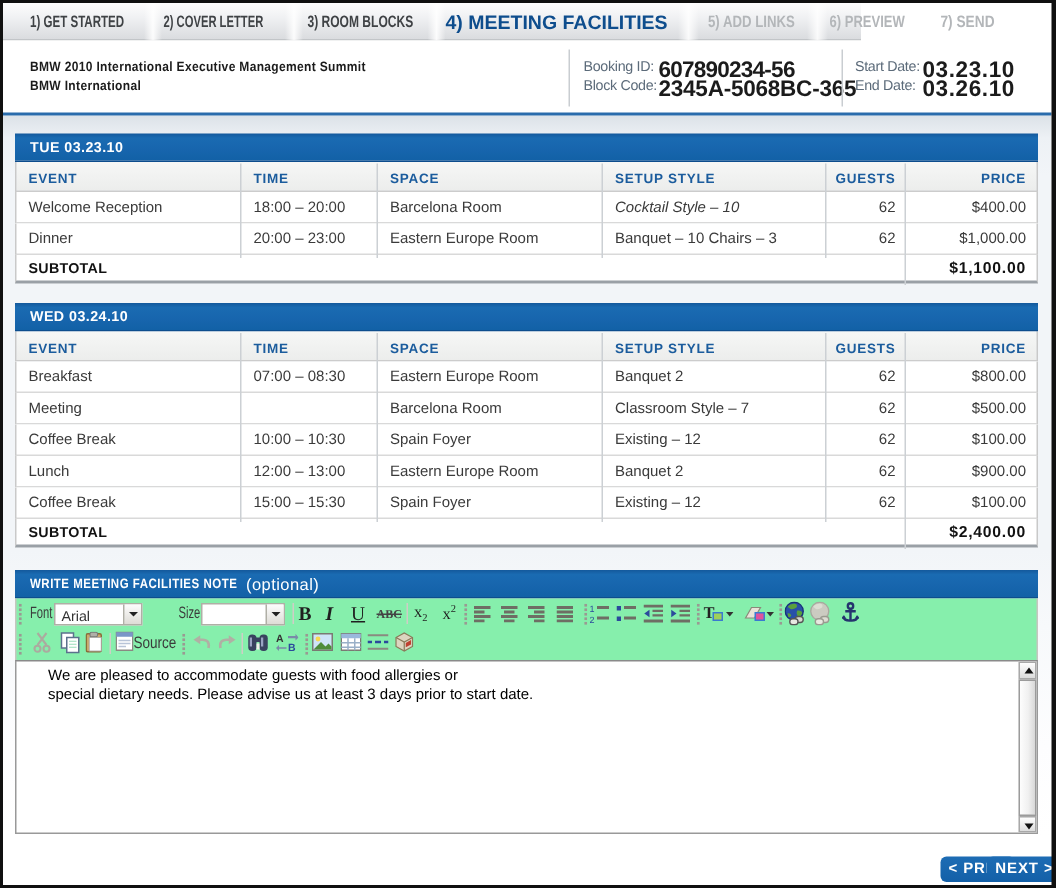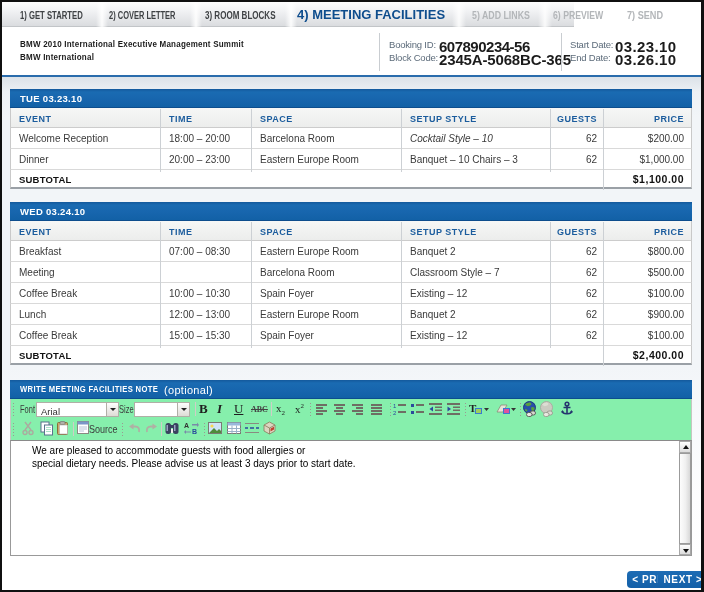--- a/index.html
+++ b/index.html
@@ -116,21 +116,21 @@
       <span style="left:399px;">SETUP STYLE</span>
       <span style="left:500px; width:86px;" class="r">GUESTS</span>
       <span style="left:590px; width:83px;" class="r">PRICE</span>
     </div>
     <div class="drow">
       <span style="left:8px;">Welcome Reception</span>
       <span style="left:158px;">18:00 – 20:00</span>
       <span style="left:249px;">Barcelona Room</span>
       <span style="left:399px;font-style:italic;">Cocktail Style – 10</span>
       <span style="left:500px; width:86px;" class="r">62</span>
-      <span style="left:590px; width:83px;" class="r">$200.00</span>
+      <span style="left:590px; width:83px;" class="r">$400.00</span>
     </div>
     <div class="drow">
       <span style="left:8px;">Dinner</span>
       <span style="left:158px;">20:00 – 23:00</span>
       <span style="left:249px;">Eastern Europe Room</span>
       <span style="left:399px;">Banquet – 10 Chairs – 3</span>
       <span style="left:500px; width:86px;" class="r">62</span>
       <span style="left:590px; width:83px;" class="r">$1,000.00</span>
     </div>
     <div class="srow">
@@ -211,21 +211,21 @@
     <div class="bar">
       <span style="letter-spacing:0.4px; font-size:9px; transform:scaleX(0.85); transform-origin:0 0;">WRITE MEETING FACILITIES NOTE</span>
       <span style="position:absolute; left:154px; top:3.5px; font-weight:normal; font-size:11px;">(optional)</span>
     </div>
     <div id="toolbar">
       <div class="tb-edge" style="left:0;"></div>
       <div class="tb-edge" style="left:681px;"></div>
 
       <div class="grip" style="left:2px; top:3px;"></div>
       <span class="tlabel" style="left:10px; transform:scaleX(0.68); transform-origin:0 0;">Font</span>
-      <div class="combo" style="left:26px; width:83px;">
+      <div class="combo" style="left:26px; width:59px;">
         <span class="txt">Arial</span>
         <div class="cbtn"></div>
       </div>
       <span class="tlabel" style="left:109px; transform:scaleX(0.68); transform-origin:0 0;">Size</span>
       <div class="combo" style="left:124px; width:56px;">
         <span class="txt"></span>
         <div class="cbtn"></div>
       </div>
       <div class="sep" style="left:185px;"></div>
       <span class="ltr" style="left:189px; top:2px; font-size:13px; font-weight:bold;">B</span>

